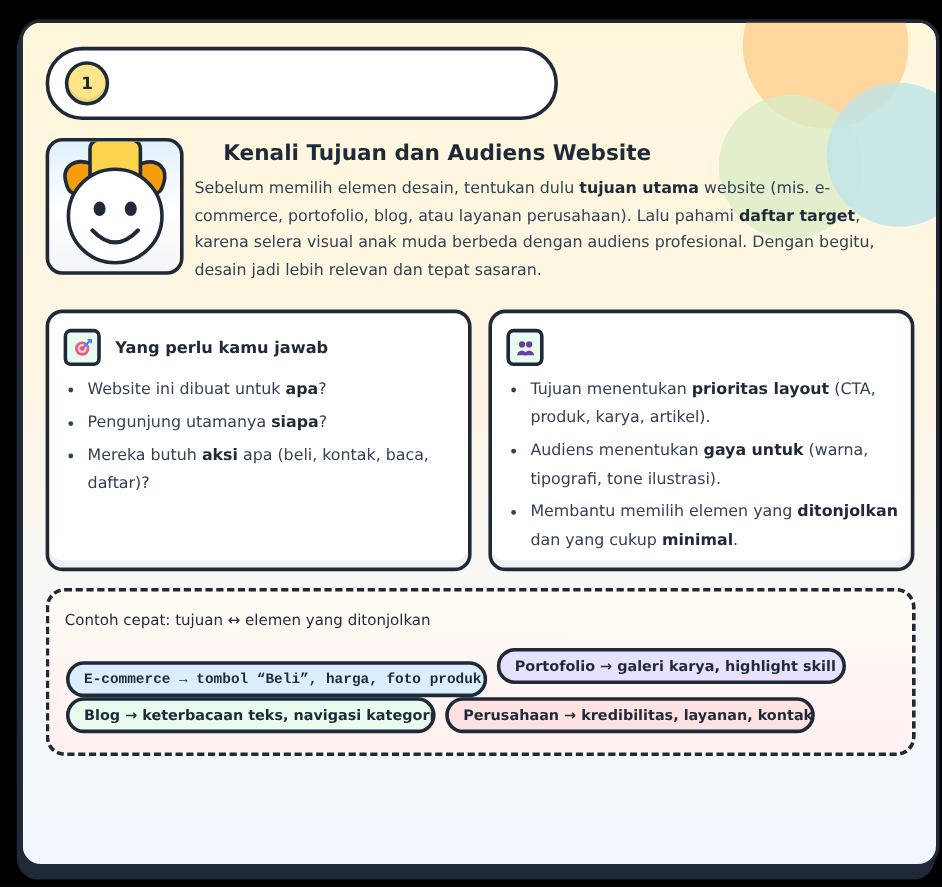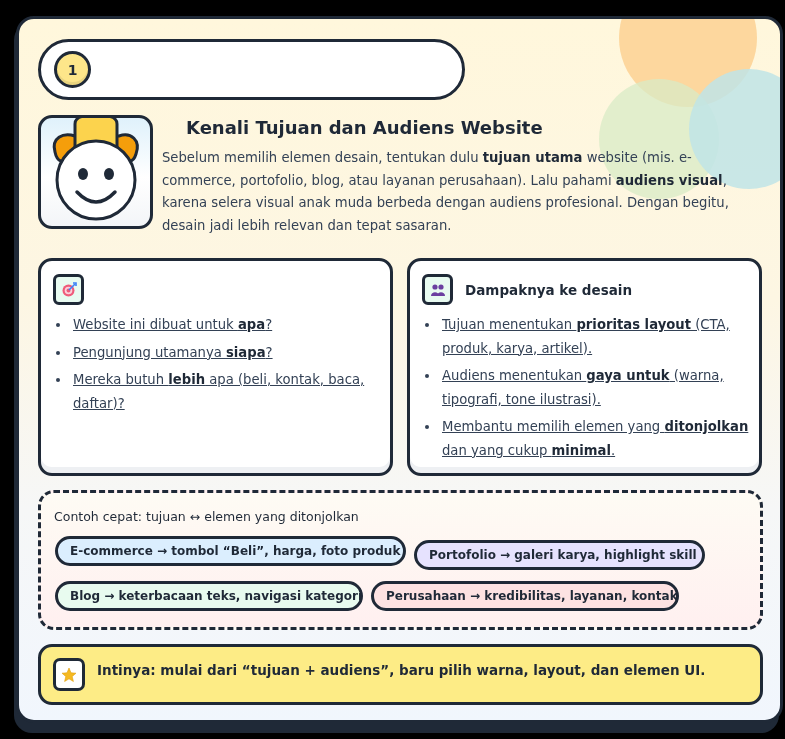--- a/index.html
+++ b/index.html
@@ -51,34 +51,34 @@
   }
   .panel.left { left:19px; width:349px; }
   .panel.right { left:388px; width:349px; }
   .panel-head { position:absolute; left:12px; top:13px; display:flex; align-items:center; }
   .icon-box {
     width:25px; height:25px; border:3px solid #1f2937; border-radius:6px; background:#e8fbf1;
     display:flex; align-items:center; justify-content:center;
   }
   .panel-title { margin-left:12px; font-weight:bold; font-size:13.5px; }
   .panel ul { position:absolute; left:12px; top:52px; margin:0; padding:0 0 0 18px; width:310px; font-size:13.2px; line-height:23.5px; color:#334155; }
-  .panel li { margin-bottom:4px; padding-left:2px;text-decoration:underline; }
+  .panel li { margin-bottom:4px; padding-left:2px; }
   .panel li b { color:#1f2937; }
 
   .examples {
     position:absolute; left:19px; top:471px; width:719px; height:134px;
     border:3px dashed #1f2937; border-radius:16px;
     background:linear-gradient(180deg,#fefbf4 0%,#fff0f0 100%);
   }
   .examples-title { position:absolute; left:13px; top:16px; font-size:12.5px; font-weight:normal; }
   .chip {
     position:absolute; height:30px; border:3px solid #1f2937; border-radius:18px;
     display:flex; align-items:center; padding:0 12px; font-size:12px; font-weight:bold; white-space:nowrap; box-sizing:border-box;
   }
-  .chip.c1 { left:14px; top:43px; width:351px; background:#dbeefe; }
+  .chip.c1 { left:14px; top:58px; width:351px; background:#dbeefe;font-family:Liberation Mono, monospace; }
   .chip.c2 { left:373px; top:47px; width:291px; background:#e6e2fe; }
   .chip.c3 { left:14px; top:88px; width:308px; background:#e8fbef; }
   .chip.c4 { left:330px; top:88px; width:308px; background:#fde2e2; }
 
   .summary {
     position:absolute; left:19px; top:625px; width:719px; height:55px;
     border:3px solid #1f2937; border-radius:14px; background:#fdec86;
     display:flex; align-items:center;
   }
   .summary .icon-box { margin-left:12px; background:#fff; width:26px; height:27px; border-radius:7px; }
@@ -102,69 +102,61 @@
       <path d="M14 34 C10 20 22 14 34 18 L78 18 C90 14 100 22 95 36 C92 46 86 44 80 40 L30 40 C22 46 16 44 14 34 Z" fill="#f59e0b" stroke="#1f2937" stroke-width="3"></path>
       <path d="M34 30 L34 6 C34 0 40 -2 46 -2 L64 -2 C70 -2 76 0 76 6 L76 30 Z" fill="#fcd34d" stroke="#1f2937" stroke-width="3"></path>
       <circle cx="55" cy="62" r="39" fill="#fff" stroke="#1f2937" stroke-width="3"></circle>
       <ellipse cx="42" cy="56" rx="5" ry="6" fill="#1f2937"></ellipse>
       <ellipse cx="68" cy="56" rx="5" ry="6" fill="#1f2937"></ellipse>
       <path d="M36 74 Q55 94 74 74" fill="none" stroke="#1f2937" stroke-width="3.5" stroke-linecap="round"></path>
     </svg>
   </div>
 
   <div class="intro-title">Kenali Tujuan dan Audiens Website</div>
-  <div class="intro-body"><span>Sebelum memilih elemen desain, tentukan dulu </span><b>tujuan utama</b><span> website (mis. e-commerce, portofolio, blog, atau layanan perusahaan). Lalu pahami </span><b>audiens visual</b><span>, karena selera visual anak muda berbeda dengan audiens profesional. Dengan begitu, desain jadi lebih relevan dan tepat sasaran.</span></div>
+  <div class="intro-body"><span>Sebelum memilih elemen desain, tentukan dulu </span><b>tujuan utama</b><span> website (mis. e-commerce, portofolio, blog, atau layanan perusahaan). Lalu pahami </span><b>daftar target</b><span>, karena selera visual anak muda berbeda dengan audiens profesional. Dengan begitu, desain jadi lebih relevan dan tepat sasaran.</span></div>
 
   <div class="panel left">
     <div class="panel-head">
       <div class="icon-box">
         <svg width="16" height="16" viewBox="0 0 16 16">
           <circle cx="7.5" cy="8.5" r="6" fill="#ef5b7a"></circle>
           <circle cx="7.5" cy="8.5" r="3.8" fill="#fbd0da"></circle>
           <circle cx="7.5" cy="8.5" r="2" fill="#ef5b7a"></circle>
           <path d="M8 8 L14 2" stroke="#3b82f6" stroke-width="1.6"></path>
           <path d="M12 1 L15 1 L15 4" stroke="#3b82f6" stroke-width="1.6" fill="none"></path>
         </svg>
       </div>
+      <div class="panel-title">Yang perlu kamu jawab</div>
     </div>
     <ul>
       <li><span>Website ini dibuat untuk </span><b>apa</b><span>?</span></li>
       <li><span>Pengunjung utamanya </span><b>siapa</b><span>?</span></li>
-      <li><span>Mereka butuh </span><b>lebih</b><span> apa (beli, kontak, baca, daftar)?</span></li>
+      <li><span>Mereka butuh </span><b>aksi</b><span> apa (beli, kontak, baca, daftar)?</span></li>
     </ul>
   </div>
 
   <div class="panel right">
     <div class="panel-head">
       <div class="icon-box">
         <svg width="16" height="14" viewBox="0 0 16 14">
           <circle cx="5" cy="4" r="2.6" fill="#6b3fa0"></circle>
           <circle cx="11" cy="4" r="2.6" fill="#6b3fa0"></circle>
           <path d="M1 13 C1 8 9 8 9 13 Z" fill="#6b3fa0"></path>
           <path d="M7 13 C7 8 15 8 15 13 Z" fill="#6b3fa0"></path>
         </svg>
       </div>
-      <div class="panel-title">Dampaknya ke desain</div>
     </div>
     <ul>
       <li><span>Tujuan menentukan </span><b>prioritas layout</b><span> (CTA, produk, karya, artikel).</span></li>
       <li><span>Audiens menentukan </span><b>gaya untuk</b><span> (warna, tipografi, tone ilustrasi).</span></li>
       <li><span>Membantu memilih elemen yang </span><b>ditonjolkan</b><span> dan yang cukup </span><b>minimal</b><span>.</span></li>
     </ul>
   </div>
 
   <div class="examples">
     <div class="examples-title">Contoh cepat: tujuan ↔ elemen yang ditonjolkan</div>
     <div class="chip c1">E-commerce → tombol “Beli”, harga, foto produk</div>
     <div class="chip c2">Portofolio → galeri karya, highlight skill</div>
     <div class="chip c3">Blog → keterbacaan teks, navigasi kategori</div>
     <div class="chip c4">Perusahaan → kredibilitas, layanan, kontak</div>
   </div>
 
-  <div class="summary">
-    <div class="icon-box">
-      <svg width="16" height="16" viewBox="0 0 16 16">
-        <path d="M8 1 L10 5.8 L15 6.2 L11.2 9.5 L12.4 14.5 L8 11.8 L3.6 14.5 L4.8 9.5 L1 6.2 L6 5.8 Z" fill="#f5b921" stroke="#e0a010" stroke-width="0.6"></path>
-      </svg>
-    </div>
-    <div class="summary-text"><span>Intinya:</span><span style="font-weight:bold"> mulai dari “tujuan + audiens”, baru pilih warna, layout, dan elemen UI.</span></div>
-  </div>
 </div>
 
 </body></html>

